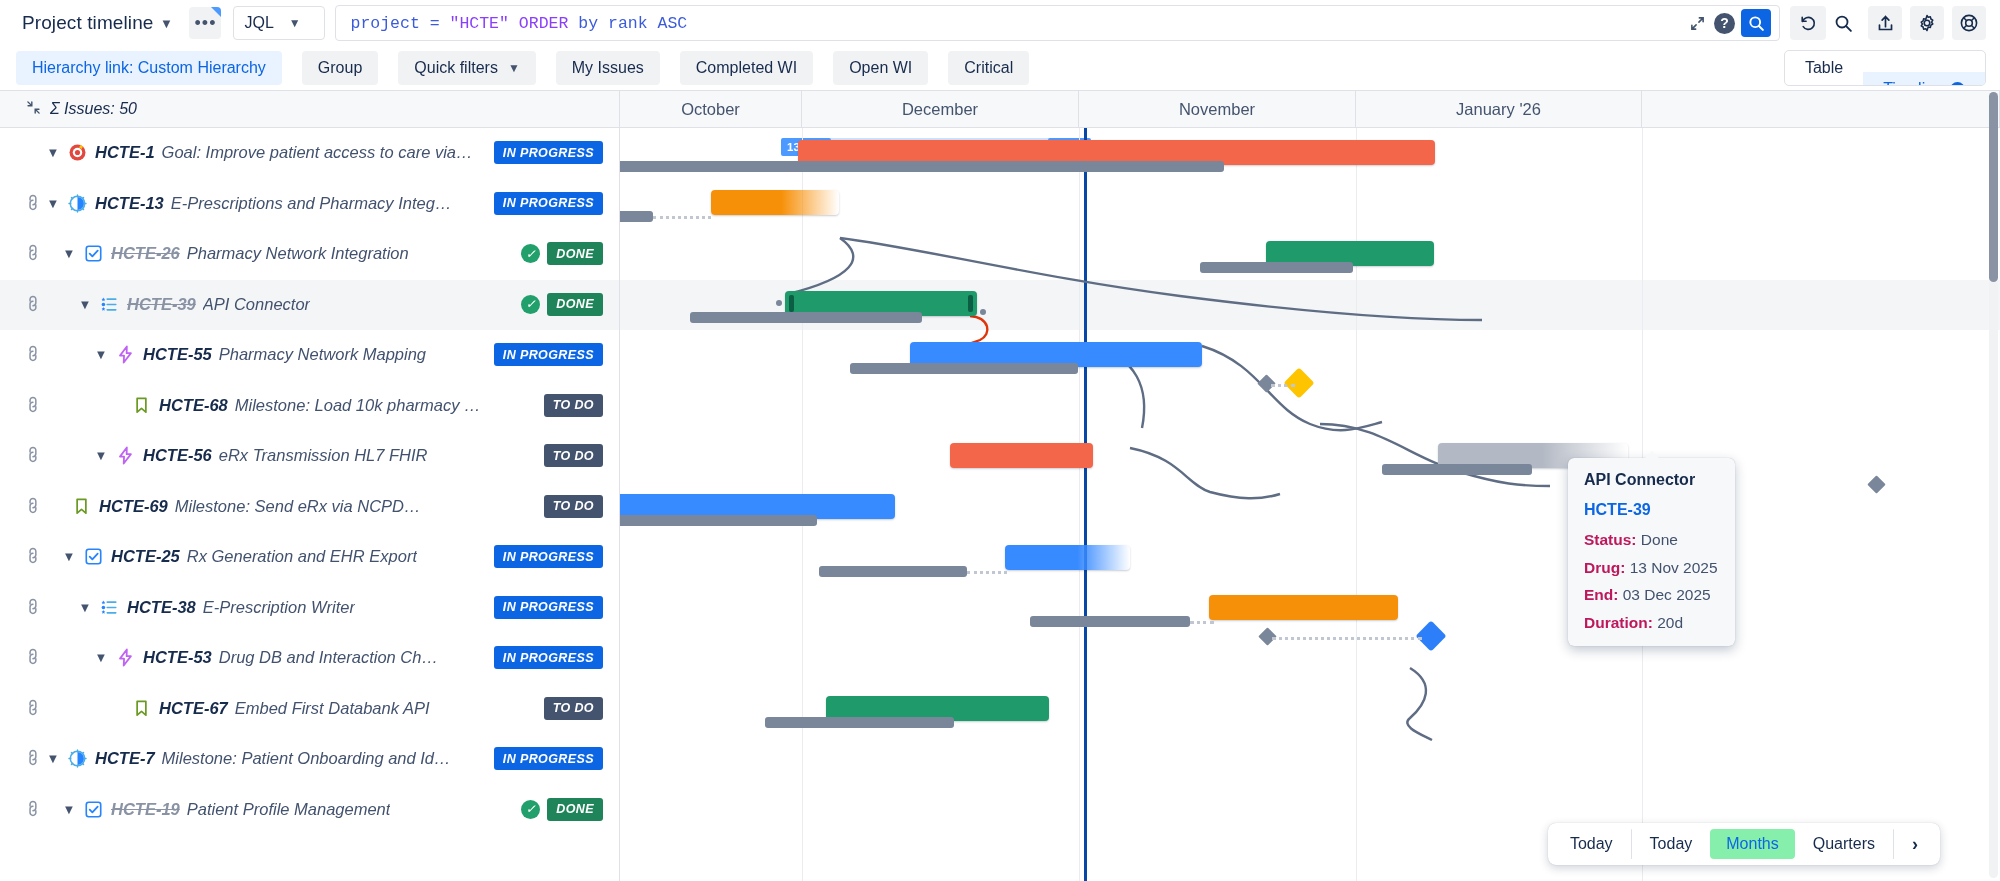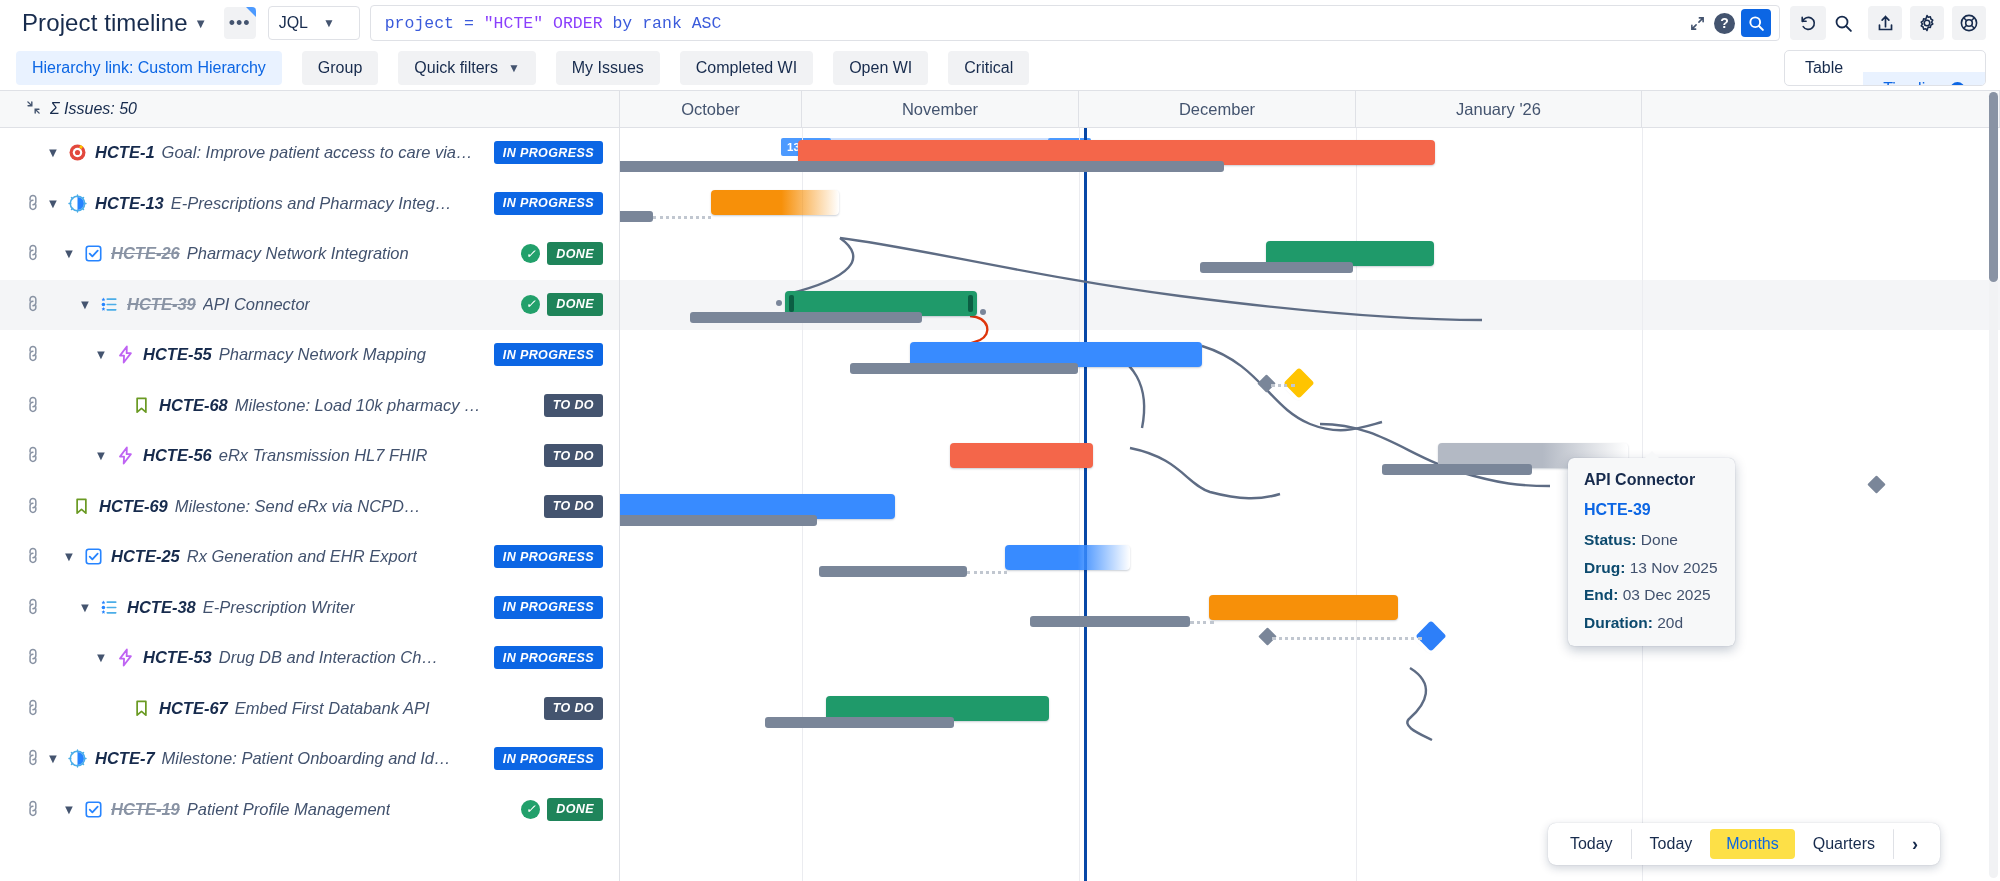--- a/index.html
+++ b/index.html
@@ -11,21 +11,21 @@
     overflow: hidden;
   }
   #app { position: relative; width: 2000px; height: 881px; }
 
   
   .toolbar {
     position: absolute; top: 0; left: 0; width: 2000px; height: 46px;
     display: flex; align-items: center; background: #ffffff;
   }
   .tb-title {
-    margin-left: 22px; font-size: 24px; color: #172B4D; letter-spacing: .1px;
+    margin-left: 22px; font-size: 19px; color: #172B4D; letter-spacing: .1px;
   }
   .tb-caret {
     margin-left: auto; width: 26px; height: 26px;
     display: flex; align-items: center; justify-content: center;
     color: #44546F; font-size: 13px; cursor: pointer;
   }
   .tb-dots {
     position: relative; width: 32px; height: 32px; margin-left: 10px;
     display: flex; align-items: center; justify-content: center;
     background: #F1F2F4; border-radius: 4px; cursor: pointer;
@@ -259,34 +259,34 @@
   }
   .tooltip::before {
     content: ""; position: absolute; top: -7px; left: 50%; margin-left: -8px;
     border-width: 0 8px 8px 8px; border-style: solid;
     border-color: transparent transparent #F7F8F9 transparent;
   }
   .tt-title { font-weight: bold; font-size: 16px; color: #172B4D; margin-bottom: 14px; }
   .tt-key { color: #0C66E4; font-weight: bold; font-size: 16px; margin-bottom: 14px; }
   .tt-line { color: #42526E; font-size: 15.5px; margin-bottom: 12px; }
   .tt-line:last-child { margin-bottom: 0; }
-  .tt-line b { color: #0c4a6e; }
+  .tt-line b { color: #be185d; }
 
   
   .zoomctl {
     position: absolute; right: 60px; bottom: 16px; height: 42px;
     background: #fff; border-radius: 8px;
     box-shadow: 0 3px 10px rgba(9,30,66,.2), 0 0 1px rgba(9,30,66,.25);
     display: flex; align-items: center; padding: 0 6px; gap: 2px; z-index: 45;
   }
   .zoomctl > div {
     padding: 0 16px; height: 30px; display: flex; align-items: center;
     border-radius: 4px; font-size: 16px; color: #172B4D; cursor: pointer;
   }
-  .zoomctl > div.active { background: #fde047; color: #0C66E4; }
+  .zoomctl > div.active { background: #86efac; color: #0C66E4; }
   .zsep { width: 1px; height: 20px; background: #DFE1E6; padding: 0 !important; }
   .znext { font-size: 18px !important; font-weight: bold; }
 
   
   .vscroll {
     position: absolute; right: 2px; top: 92px; width: 9px; height: 786px;
     background: #F1F2F4; border-radius: 5px;
   }
   .vthumb {
     position: absolute; top: 0; left: 0; width: 9px; height: 190px;
@@ -660,22 +660,22 @@
               </span>
             </div>
           </div>
         </div>
     </div>
 
     <div class="tl-pane">
 
       <div class="tl-header" id="tl-header">
           <div class="tl-month" style="width: 182px;">October</div>
+          <div class="tl-month" style="width: 277px;">December</div>
           <div class="tl-month" style="width: 277px;">November</div>
-          <div class="tl-month" style="width: 277px;">December</div>
           <div class="tl-month" style="width: 286px;">January '26</div>
           <div class="tl-month" style="width: 358px;"></div>
         </div>
 
       <div class="range-pill" style="left:164px; width:301px;"></div>
       <div class="range-tag" style="left:161px;">13 Nov</div>
       <div class="range-tag" style="left:428px;">3 Dec</div>
 
       <div class="tl-body">
 

